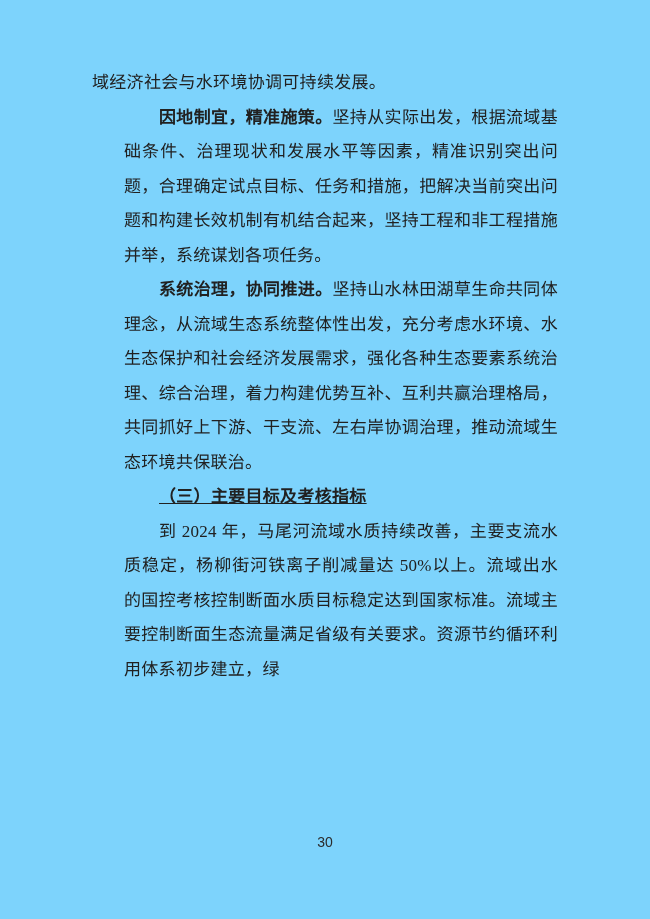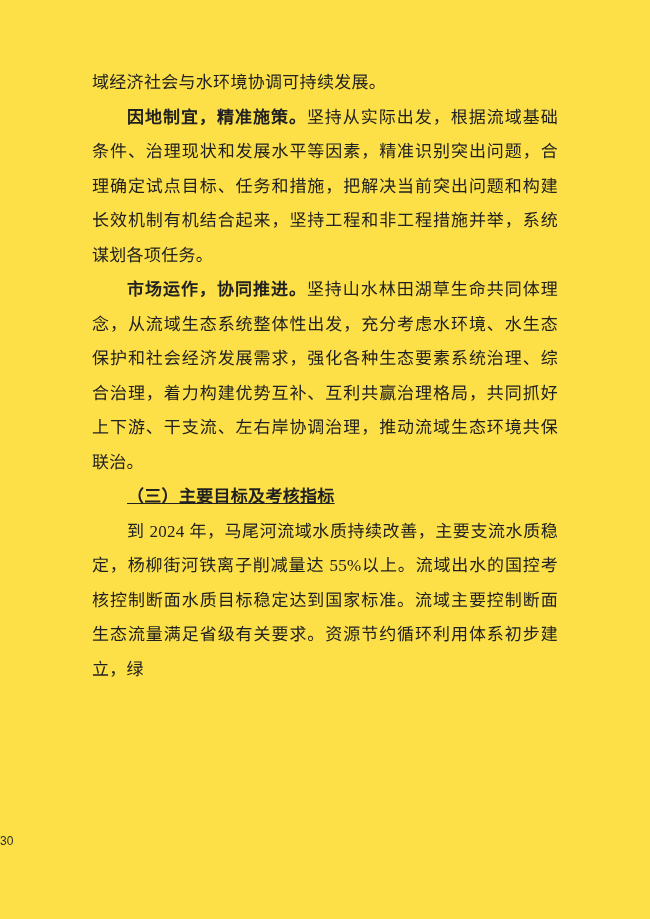--- a/index.html
+++ b/index.html
@@ -4,73 +4,74 @@
 <style>
   html, body {
     margin: 0;
     padding: 0;
     background: #ffffff;
   }
   .page {
     position: relative;
     width: 650px;
     height: 919px;
-    background: #fde047;
+    background: #7dd3fc;
     overflow: hidden;
     font-family: "Liberation Serif", "DejaVu Serif", serif;
   }
   .content {
     position: absolute;
     left: 92px;
     top: 66px;
     width: 466px;
     color: #212121;
     font-size: 17px;
     line-height: 34.5px;
     letter-spacing: 0.3px;
   }
   .content p {
     margin: 0;
     text-align: justify;
     text-align-last: left;
   }
   .content p.ind {
     text-indent: 35px;
+    margin-left: 32px;
   }
   .lead {
     font-weight: bold;
   }
   .heading {
     font-weight: bold;
     text-decoration: underline;
   }
   .pagenum {
     position: absolute;
     left: 0;
     right: 0;
     top: 834px;
-    text-align: left;
-    font-size: 12px;
+    text-align: center;
+    font-size: 14px;
     color: #2b2b2b;
     font-family: "Liberation Sans", "DejaVu Sans", sans-serif;
   }
 </style>
 </head>
 <body>
 
 <div class="page">
   <div class="content">
 
     <p><span>域经济社会与水环境协调可持续发展。</span></p>
 
     <p class="ind"><span class="lead">因地制宜，精准施策。</span><span>坚持从实际出发，根据流域基础条件、治理现状和发展水平等因素，精准识别突出问题，合理确定试点目标、任务和措施，把解决当前突出问题和构建长效机制有机结合起来，坚持工程和非工程措施并举，系统谋划各项任务。</span></p>
 
-    <p class="ind"><span class="lead">市场运作，协同推进。</span><span>坚持山水林田湖草生命共同体理念，从流域生态系统整体性出发，充分考虑水环境、水生态保护和社会经济发展需求，强化各种生态要素系统治理、综合治理，着力构建优势互补、互利共赢治理格局，共同抓好上下游、干支流、左右岸协调治理，推动流域生态环境共保联治。</span></p>
+    <p class="ind"><span class="lead">系统治理，协同推进。</span><span>坚持山水林田湖草生命共同体理念，从流域生态系统整体性出发，充分考虑水环境、水生态保护和社会经济发展需求，强化各种生态要素系统治理、综合治理，着力构建优势互补、互利共赢治理格局，共同抓好上下游、干支流、左右岸协调治理，推动流域生态环境共保联治。</span></p>
 
 
     <p class="ind heading"><span>（三）主要目标及考核指标</span></p>
 
-    <p class="ind"><span>到 2024 年，马尾河流域水质持续改善，主要支流水质稳定，杨柳街河铁离子削减量达 55%以上。流域出水的国控考核控制断面水质目标稳定达到国家标准。流域主要控制断面生态流量满足省级有关要求。资源节约循环利用体系初步建立，绿</span></p>
+    <p class="ind"><span>到 2024 年，马尾河流域水质持续改善，主要支流水质稳定，杨柳街河铁离子削减量达 50%以上。流域出水的国控考核控制断面水质目标稳定达到国家标准。流域主要控制断面生态流量满足省级有关要求。资源节约循环利用体系初步建立，绿</span></p>
 
   </div>
 
   <div class="pagenum">30</div>
 </div>
 
 </body></html>

